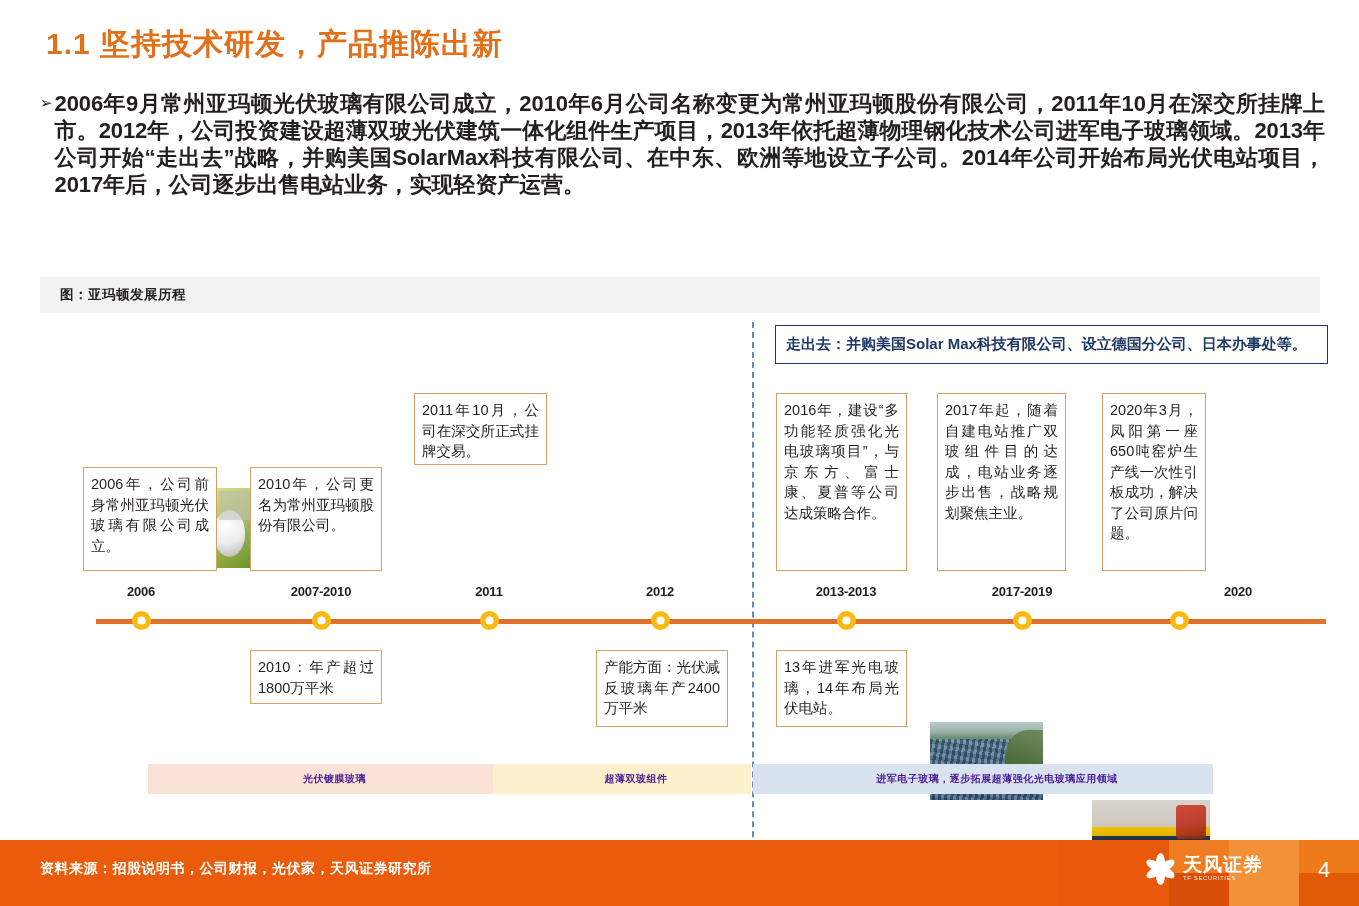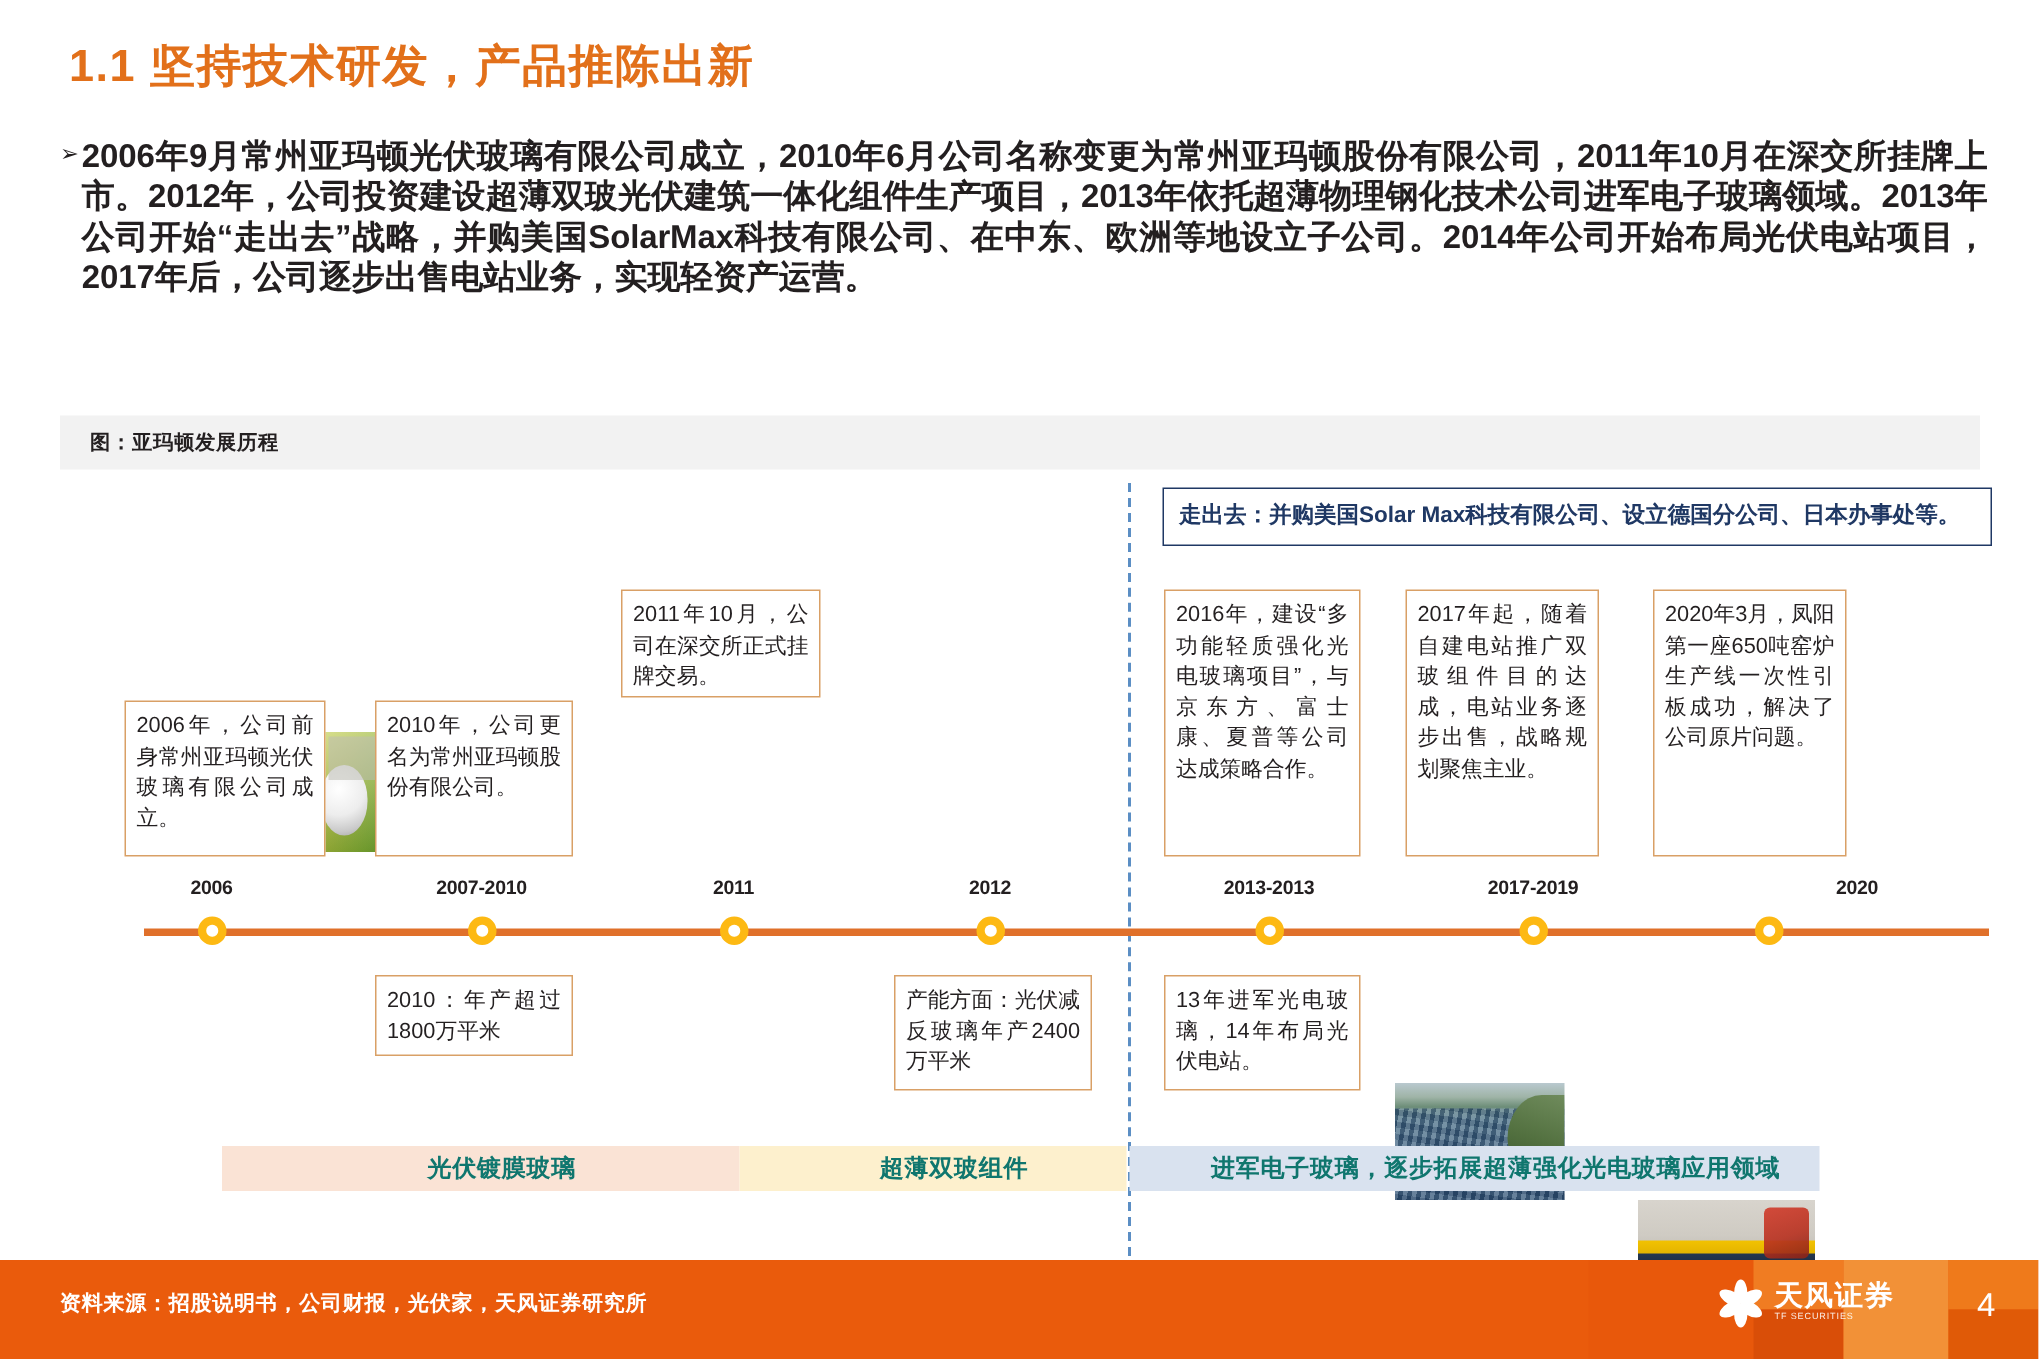--- a/index.html
+++ b/index.html
@@ -248,23 +248,23 @@
   }
 
   
   .cat-bar {
     position: absolute;
     height: 30px;
     box-sizing: border-box;
     display: flex;
     align-items: center;
     justify-content: center;
-    font-size: 16px;
-    font-weight: bold;
-    color: #0f766e;
+    font-size: 10px;
+    font-weight: bold;
+    color: #4c1d95;
     letter-spacing: 0.5px;
     padding-left: 28px;
   }
   .cat-1 { background: #fae3d5; }
   .cat-2 { background: #fdf0cd; }
   .cat-3 { background: #d9e2ef; }
 
   
   .footer {
     position: absolute;
@@ -364,21 +364,21 @@
 
   <div class="evt-box" style="left:210px; top:190px; width:132px; height:104px;">2010年，公司更名为常州亚玛顿股份有限公司。</div>
 
   <div class="evt-box" style="left:374px; top:116px; width:133px; height:72px;">2011年10月，公司在深交所正式挂牌交易。</div>
 
 
   <div class="evt-box just" style="left:736px; top:116px; width:131px; height:178px;">2016年，建设“多功能轻质强化光电玻璃项目”，与京东方、富士康、夏普等公司达成策略合作。</div>
 
   <div class="evt-box just" style="left:897px; top:116px; width:129px; height:178px;">2017年起，随着自建电站推广双玻组件目的达成，电站业务逐步出售，战略规划聚焦主业。</div>
 
-  <div class="evt-box just" style="left:1062px; top:116px; width:129px; height:178px;">2020年3月，凤阳第一座650吨窑炉生产线一次性引板成功，解决了公司原片问题。</div>
+  <div class="evt-box just" style="left:1062px; top:116px; width:104px; height:178px;">2020年3月，凤阳第一座650吨窑炉生产线一次性引板成功，解决了公司原片问题。</div>
 
   <div class="axis-line"></div>
 
   <div class="axis-label" style="left:101px;">2006</div>
   <div class="axis-label" style="left:281px;">2007-2010</div>
   <div class="axis-label" style="left:449px;">2011</div>
   <div class="axis-label" style="left:620px;">2012</div>
   <div class="axis-label" style="left:806px;">2013-2013</div>
   <div class="axis-label" style="left:982px;">2017-2019</div>
   <div class="axis-label" style="left:1198px;">2020</div>

